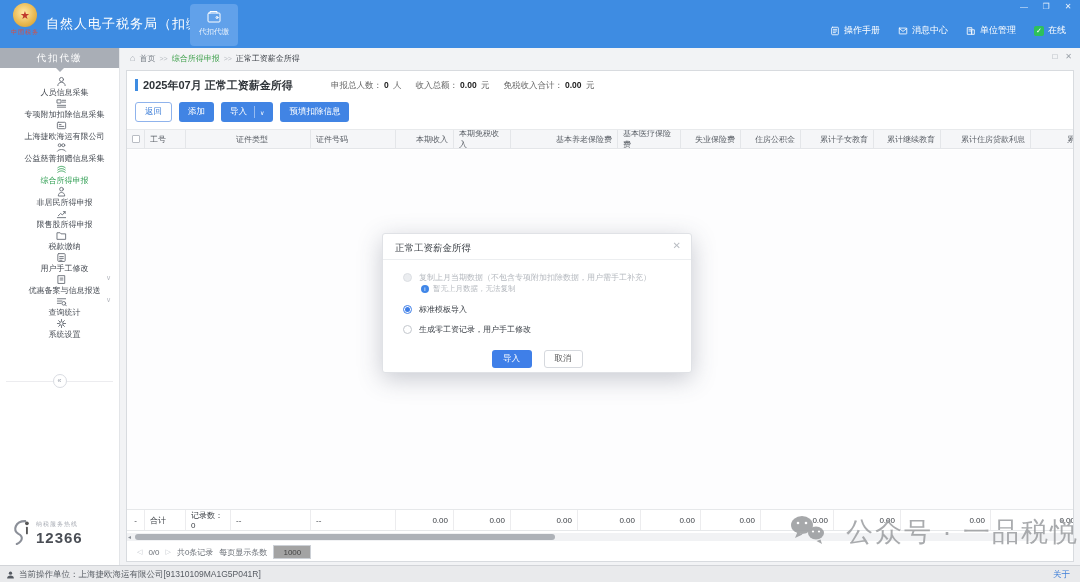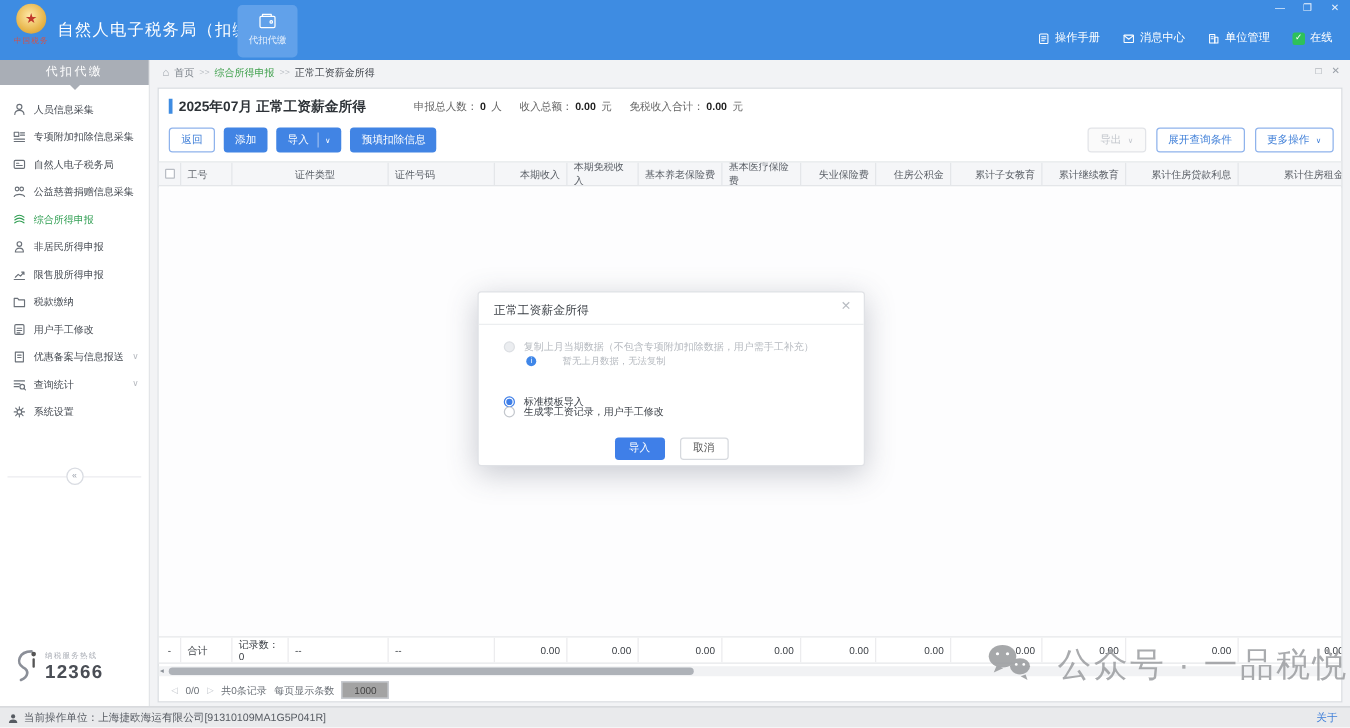--- a/index.html
+++ b/index.html
@@ -21,21 +21,21 @@
   .top-menu{position:absolute;right:14px;top:24px;display:flex;gap:18px;align-items:center;color:#fff;font-size:9px;}
   .tm-item{display:flex;align-items:center;gap:4px;cursor:pointer;}
   .tm-item svg.ic{width:10px;height:10px;}
   .online-badge{width:10px;height:10px;background:#2ec15a;border-radius:2px;color:#fff;font-size:7px;line-height:10px;text-align:center;}
 
   
   .sidebar{position:absolute;left:0;top:48px;width:120px;height:517px;background:#fff;border-right:1px solid #e3e5e8;}
   .side-header{height:20px;background:#a9aeb6;color:#fff;font-size:9.5px;text-align:center;line-height:20px;letter-spacing:2px;position:relative;}
   .side-header:after{content:"";position:absolute;left:50%;bottom:-4px;margin-left:-4px;border:4px solid transparent;border-top-color:#a9aeb6;border-bottom:none;}
   .side-menu{position:absolute;top:28px;left:0;width:100%;}
-  .side-item{height:22px;display:flex;align-items:center;padding-left:10px;font-size:8px;color:#454a52;cursor:pointer;position:relative;}
+  .side-item{height:22px;display:flex;align-items:center;padding-left:10px;font-size:8px;color:#454a52;cursor:pointer;position:relative;flex-direction:column;}
   .side-item svg.ic{width:11px;height:11px;margin-right:6px;color:#6a7078;flex:none;}
   .side-item.active{color:#2f9e52;}
   .side-item.active svg.ic{color:#2f9e52;}
   .si-chev{position:absolute;right:8px;font-size:7px;color:#b7bac0;}
   .collapse-row{position:absolute;top:326px;left:0;width:100%;height:14px;}
   .collapse-row .line{position:absolute;top:7px;left:6px;right:6px;height:1px;background:#ececef;}
   .collapse-btn{position:absolute;left:50%;top:0;margin-left:-7px;width:14px;height:14px;border:1px solid #d9dce2;border-radius:50%;background:#fff;color:#9aa0ab;font-size:7px;line-height:12px;text-align:center;cursor:pointer;}
   .hotline{position:absolute;left:10px;bottom:16px;display:flex;align-items:center;gap:4px;}
   .hl-label{font-size:6px;color:#a8acb4;letter-spacing:1px;}
   .hl-num{font-size:15px;font-weight:bold;color:#4a4e55;letter-spacing:1px;}
@@ -84,21 +84,21 @@
   .pg-input{width:38px;height:14px;border:1px solid #ccd0d6;font-size:8px;text-align:center;color:#444;background:#a3a3a3;}
 
   
   .dialog{position:absolute;left:382px;top:233px;width:310px;height:140px;background:#fff;border:1px solid #e0e2e6;border-radius:3px;box-shadow:0 6px 24px rgba(60,70,90,.28);z-index:100;}
   .dlg-title-row{height:26px;border-bottom:1px solid #eceef0;position:relative;}
   .dlg-title{position:absolute;left:12px;top:8px;font-size:9.5px;color:#3a3f45;}
   .dlg-close{position:absolute;right:10px;top:6px;font-size:10px;color:#b9bdc3;cursor:pointer;}
   .dlg-body{position:absolute;top:26px;left:0;right:0;height:114px;}
   .dlg-opt{position:absolute;left:20px;display:flex;align-items:center;gap:7px;font-size:8px;color:#3c4148;cursor:pointer;}
   .dlg-opt.disabled{color:#b5b9bf;cursor:default;}
-  .dlg-note{position:absolute;left:38px;display:flex;gap:21px;align-items:center;font-size:7.5px;color:#b5b9bf;}
+  .dlg-note{position:absolute;left:38px;display:flex;gap:4px;align-items:center;font-size:7.5px;color:#b5b9bf;}
   .info-i{width:8px;height:8px;border-radius:50%;background:#3f86e8;color:#fff;font-size:6px;line-height:8px;text-align:center;flex:none;}
   .radio{width:9px;height:9px;border-radius:50%;border:1px solid #c3c7cd;background:#fff;flex:none;position:relative;}
   .radio.selected{border-color:#3f7fe8;}
   .radio.selected:after{content:"";position:absolute;left:1px;top:1px;width:5px;height:5px;border-radius:50%;background:#3f7fe8;}
   .radio.disabled{background:#ebedf0;border-color:#dcdfe3;}
   .dlg-btns{position:absolute;left:0;right:0;top:90px;display:flex;justify-content:center;gap:12px;}
   .dlg-btn-primary{min-width:40px;height:18px;background:#3f7fe8;color:#fff;border-radius:3px;font-size:8.5px;display:flex;align-items:center;justify-content:center;padding:0 10px;cursor:pointer;}
   .dlg-btn-default{min-width:36px;height:18px;background:#fff;border:1px solid #d6d9de;color:#555;border-radius:3px;font-size:8.5px;display:flex;align-items:center;justify-content:center;padding:0 10px;cursor:pointer;}
 
   
@@ -175,21 +175,21 @@
           <rect x="1.5" y="2" width="4" height="3.5"></rect>
           <path d="M7 2.5h3.5M7 4.5h3.5M1.5 8h9M1.5 10h9"></path>
         </svg>
         <span class="si-label">专项附加扣除信息采集</span>
       </div>
       <div class="side-item">
         <svg class="ic" viewBox="0 0 12 12">
           <rect x="1.5" y="2.5" width="9" height="7" rx="1"></rect>
           <path d="M3.5 5h2M3.5 7h5"></path>
         </svg>
-        <span class="si-label">自然人电子税务局</span>
+        <span class="si-label">上海捷欧海运有限公司</span>
       </div>
       <div class="side-item">
         <svg class="ic" viewBox="0 0 12 12">
           <circle cx="4" cy="3.5" r="1.6"></circle>
           <circle cx="8" cy="3.5" r="1.6"></circle>
           <path d="M1.5 10c1-2.5 8-2.5 9 0"></path>
         </svg>
         <span class="si-label">公益慈善捐赠信息采集</span>
       </div>
       <div class="side-item active">
@@ -293,31 +293,20 @@
       <div class="tb-left">
         <span class="btn btn-outline">返回</span>
         <span class="btn btn-primary">添加</span>
         <span class="btn btn-primary">
             <span>导入</span>
             <span class="divider"></span>
             <span class="caret">∨</span>
           </span>
         <span class="btn btn-primary">预填扣除信息</span>
       </div>
-      <div class="tb-right">
-        <span class="btn btn-disabled">
-            <span>导出</span>
-            <span class="caret">∨</span>
-          </span>
-        <span class="btn btn-outline">展开查询条件</span>
-        <span class="btn btn-outline">
-            <span>更多操作</span>
-            <span class="caret">∨</span>
-          </span>
-      </div>
     </div>
 
     <div class="thead" id="thead">
         <div class="th first" style="width: 18px;">
           <span class="cb"></span>
         </div>
         <div class="th" style="width: 41px;">
           <span>工号</span>
         </div>
         <div class="th" style="width: 45px; margin-top: 25px;">
@@ -328,21 +317,21 @@
         </div>
         <div class="th" style="width: 85px;">
           <span>证件号码</span>
         </div>
         <div class="th num" style="width: 58px;">
           <span>本期收入</span>
         </div>
         <div class="th num" style="width: 57px;">
           <span>本期免税收入</span>
         </div>
-        <div class="th num" style="width: 67px;">
+        <div class="th num" style="width: 67px; margin-left: 40px;">
           <span>基本养老保险费</span>
         </div>
         <div class="th num" style="width: 63px;">
           <span>基本医疗保险费</span>
         </div>
         <div class="th num" style="width: 60px;">
           <span>失业保险费</span>
         </div>
         <div class="th num" style="width: 60px;">
           <span>住房公积金</span>
@@ -406,21 +395,21 @@
       <span class="dlg-btn-default">取消</span>
     </div>
   <div class="dlg-opt disabled" style="top: 12px;">
         <span class="radio disabled"></span>
         <span>复制上月当期数据（不包含专项附加扣除数据，用户需手工补充）</span>
       </div>
       <div class="dlg-note" style="top: 24px;">
         <span class="info-i">i</span>
         <span>暂无上月数据，无法复制</span>
       </div>
-      <div class="dlg-opt" style="top: 56px;">
+      <div class="dlg-opt" style="top: 44px;">
         <span class="radio selected"></span>
         <span>标准模板导入</span>
       </div>
       <div class="dlg-opt" style="top: 64px;">
         <span class="radio normal"></span>
         <span>生成零工资记录，用户手工修改</span>
       </div>
     </div>
 </div>
 

